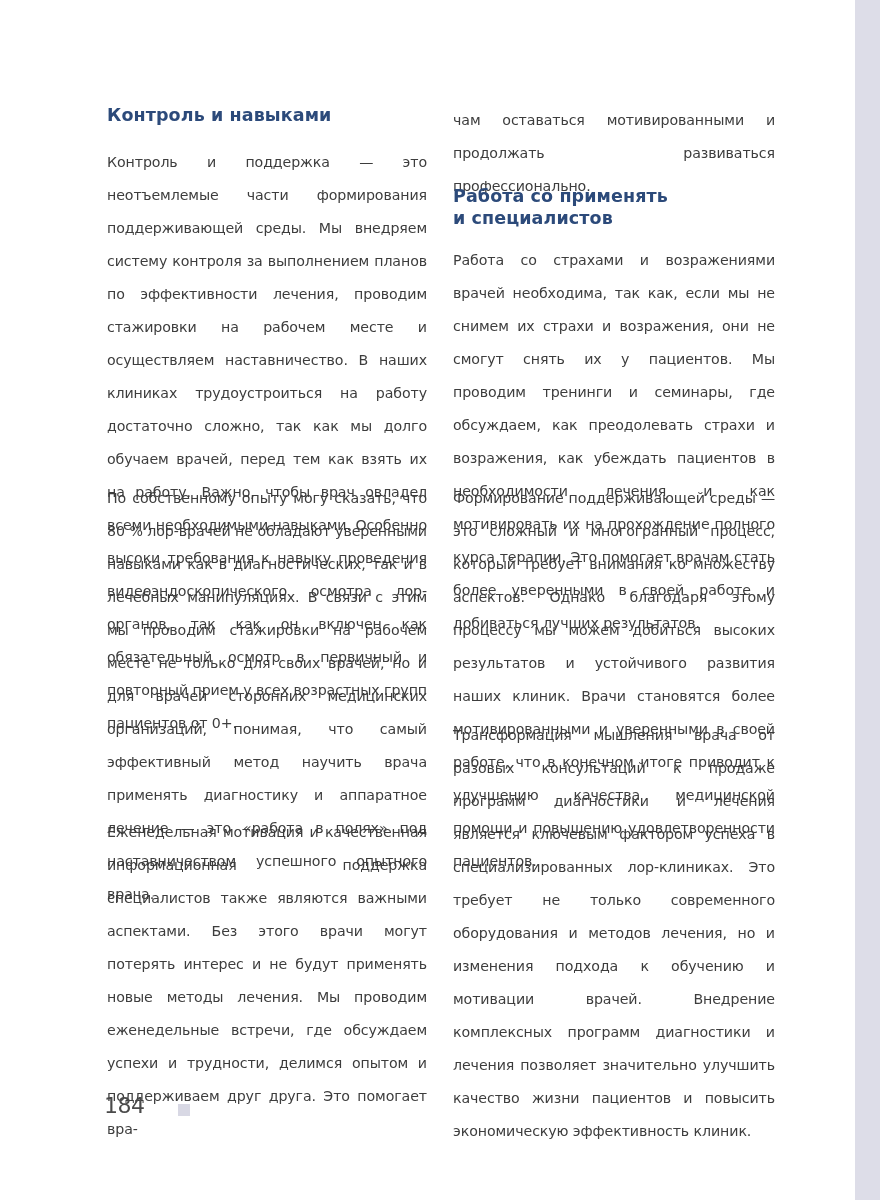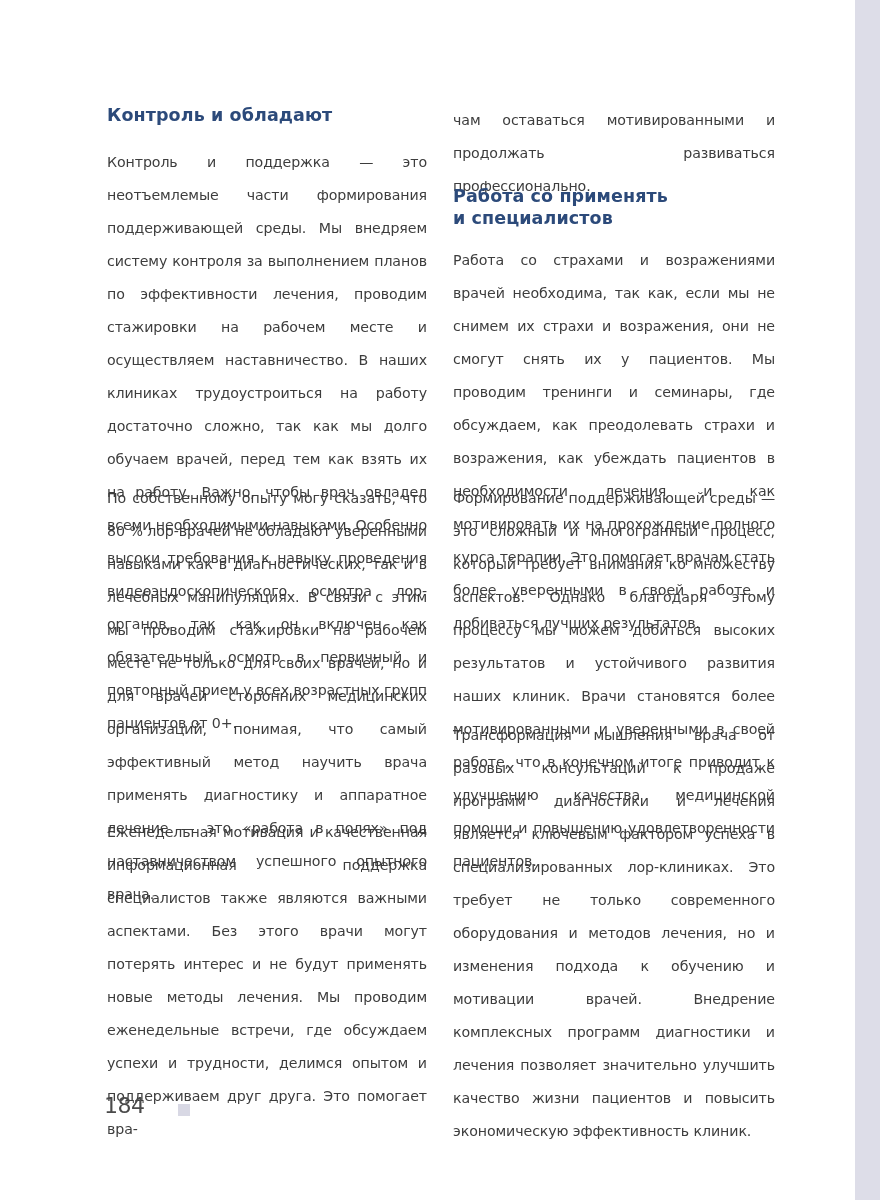--- a/index.html
+++ b/index.html
@@ -45,21 +45,21 @@
     position: absolute; left: 178px; top: 1104px;
     width: 12px; height: 12px; background: #d8d8e4;
   }
 </style>
 </head>
 <body>
 
 <div class="side-strip"></div>
 
 <div class="col col-left">
-  <h2 class="heading" style="top:104px;">Контроль и обладают</h2>
+  <h2 class="heading" style="top:104px;">Контроль и навыками</h2>
 
   <p class="para" style="top:146px;">Контроль и поддержка — это неотъемлемые части формирования поддерживающей среды. Мы внедряем систему контроля за выполнением планов по эффективности лечения, проводим стажировки на рабочем месте и осуществляем наставничество. В наших клиниках трудоустроиться на работу достаточно сложно, так как мы долго обучаем врачей, перед тем как взять их на работу. Важно, чтобы врач овладел всеми необходимыми навыками. Особенно высоки требования к навыку проведения видеоэндоскопического осмотра лор-органов, так как он включен как обязательный осмотр в первичный и повторный прием у всех возрастных групп пациентов от 0+.</p>
 
   <p class="para" style="top:482px;">По собственному опыту могу сказать, что 80 % лор-врачей не обладают уверенными навыками как в диагностических, так и в лечебных манипуляциях. В связи с этим мы проводим стажировки на рабочем месте не только для своих врачей, но и для врачей сторонних медицинских организаций, понимая, что самый эффективный метод научить врача применять диагностику и аппаратное лечение — это «работа в полях» под наставничеством успешного опытного врача.</p>
 
   <h2 class="heading" style="top:741px;">
     <br>
   </h2>
 
   <p class="para" style="top:800px;margin-top:16px;">Еженедельная мотивация и качественная информационная поддержка специалистов также являются важными аспектами. Без этого врачи могут потерять интерес и не будут применять новые методы лечения. Мы проводим еженедельные встречи, где обсуждаем успехи и трудности, делимся опытом и поддерживаем друг друга. Это помогает вра-</p>

